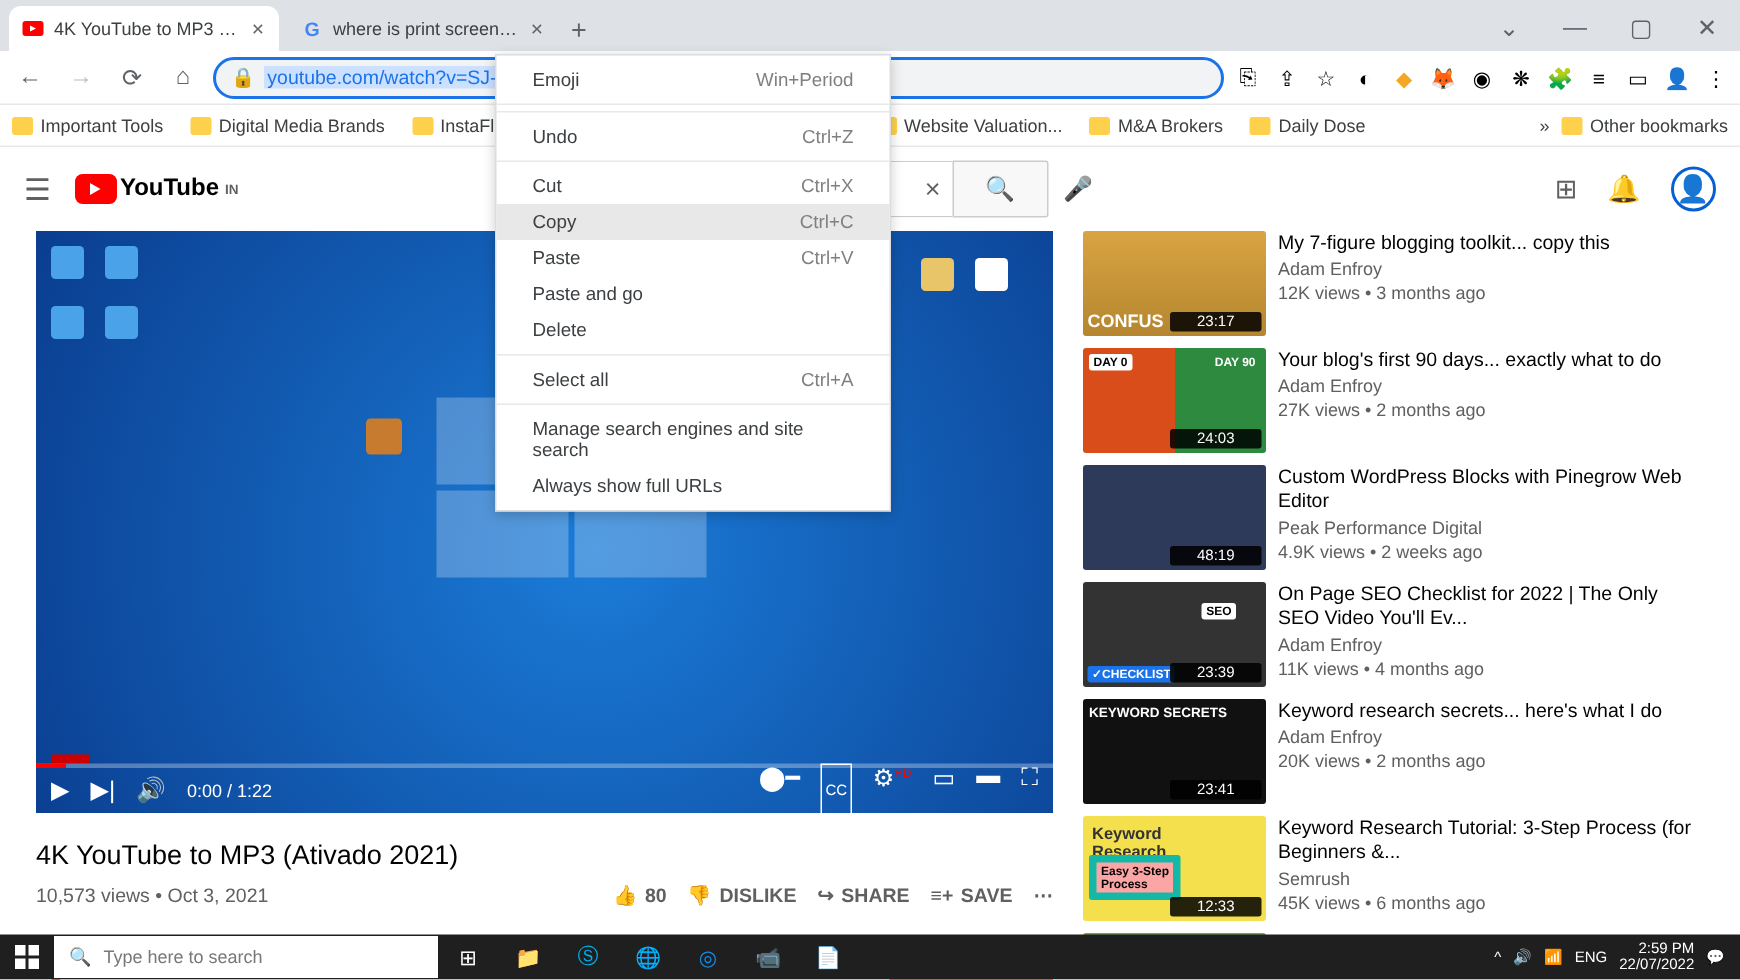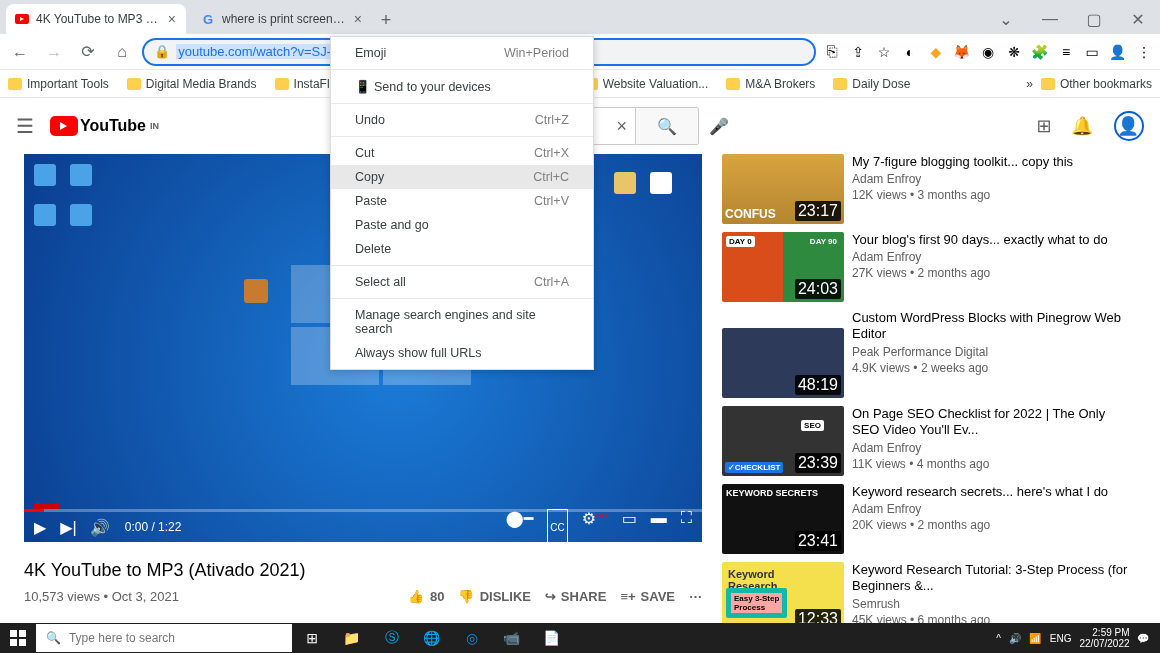--- a/index.html
+++ b/index.html
@@ -64,21 +64,21 @@
 .vmeta{ display:flex; align-items:center; margin-top:8px; color:#606060; font-size:13px; }
 .vactions{ margin-left:auto; display:flex; gap:14px; font-size:13px; color:#606060; font-weight:600; align-items:center; }
 .vactions span{ display:flex; align-items:center; gap:5px; }
 .channel{ display:flex; align-items:center; gap:10px; margin-top:24px; }
 .chicon{ width:36px; height:36px; background:#fff; border-radius:4px; display:flex; align-items:center; justify-content:center; color:#cc0000; font-size:20px; }
 .subscribe{ background:#cc0000; color:#fff; padding:9px 16px; border-radius:2px; font-size:13px; font-weight:600; margin-left:auto; }
 
 .right{ flex:1; overflow:hidden; }
 .rec{ display:flex; gap:8px; margin-bottom:8px; }
 .thumb{ width:122px; height:70px; background:#555; border-radius:2px; position:relative; flex-shrink:0; overflow:hidden; }
-.dur{ position:absolute; bottom:3px; right:3px; background:rgba(0,0,0,0.85); color:#fff; font-size:16px; padding:1px 3px; border-radius:2px; }
+.dur{ position:absolute; bottom:3px; right:3px; background:rgba(0,0,0,0.85); color:#fff; font-size:10px; padding:1px 18px; border-radius:2px; }
 .recinfo{ font-size:13px; color:#030303; }
 .recinfo .t{ font-weight:500; line-height:1.25; display:-webkit-box; -webkit-line-clamp:2; -webkit-box-orient:vertical; overflow:hidden; }
 .recinfo .c,.recinfo .m{ color:#606060; font-size:12px; margin-top:2px; }
 
 
 .ctx{ position:absolute; top:36px; left:330px; width:264px; background:#fff; border:1px solid #dadce0; box-shadow:0 2px 8px rgba(0,0,0,0.2); font-size:12.5px; color:#3c4043; padding:4px 0; z-index:50; }
 .ctx .item{ display:flex; align-items:flex-start; justify-content:space-between; padding:5px 24px; }
 .ctx .item:hover,.ctx .item.hl{ background:#e8e8e8; }
 .ctx hr{ border:none; border-top:1px solid #e8e8e8; margin:4px 0; }
 .ctx .kb{ color:#808080; }
@@ -90,21 +90,21 @@
 .wsearch{ width:256px; height:28px; background:#fff; color:#777; display:flex; align-items:center; padding:0 10px; gap:8px; font-size:12px; }
 .wicons{ display:flex; height:30px; }
 .wicons div{ width:40px; display:flex; align-items:center; justify-content:center; font-size:14px; }
 .wtray{ margin-left:auto; display:flex; align-items:center; gap:8px; padding:0 10px; font-size:10px; }
 .wclock{ text-align:right; line-height:1.1; }
 
 
 .th1{ background:linear-gradient(#d9a441,#b5862f); }
 .th1::after{ content:"CONFUS"; position:absolute; bottom:3px; left:3px; color:#fff; font-weight:800; font-size:12px; }
 .th2{ background:linear-gradient(90deg,#d94d1b 50%,#2d8a3e 50%); }
-.th3{ background:#2d3a5a;margin-top:18px; }
+.th3{ background:#2d3a5a; }
 .th4{ background:#333; }
 .th5{ background:#111; }
 .th5::before{ content:"KEYWORD   SECRETS"; position:absolute; top:4px; left:4px; right:4px; color:#fff; font-size:9px; font-weight:700; display:flex; justify-content:space-between; }
 .th6{ background:#f4e04d; }
 .th7{ background:linear-gradient(#6aa84f,#b6d7a8); }
 .badge{ position:absolute; font-size:8px; background:#fff; color:#000; padding:1px 3px; border-radius:2px; font-weight:700; }
 </style>
 </head>
 <body>
 
@@ -362,23 +362,20 @@
       </div>
     </div>
 </div>
 
 <div class="ctx" id="ctx">
     <div class="item">
       <span>Emoji</span>
       <span class="kb">Win+Period</span>
     </div>
     <hr>
-    <div class="item">
-      <span>📱 Send to your devices</span>
-    </div>
     <hr>
     <div class="item">
       <span>Undo</span>
       <span class="kb">Ctrl+Z</span>
     </div>
     <hr>
     <div class="item">
       <span>Cut</span>
       <span class="kb">Ctrl+X</span>
     </div>

